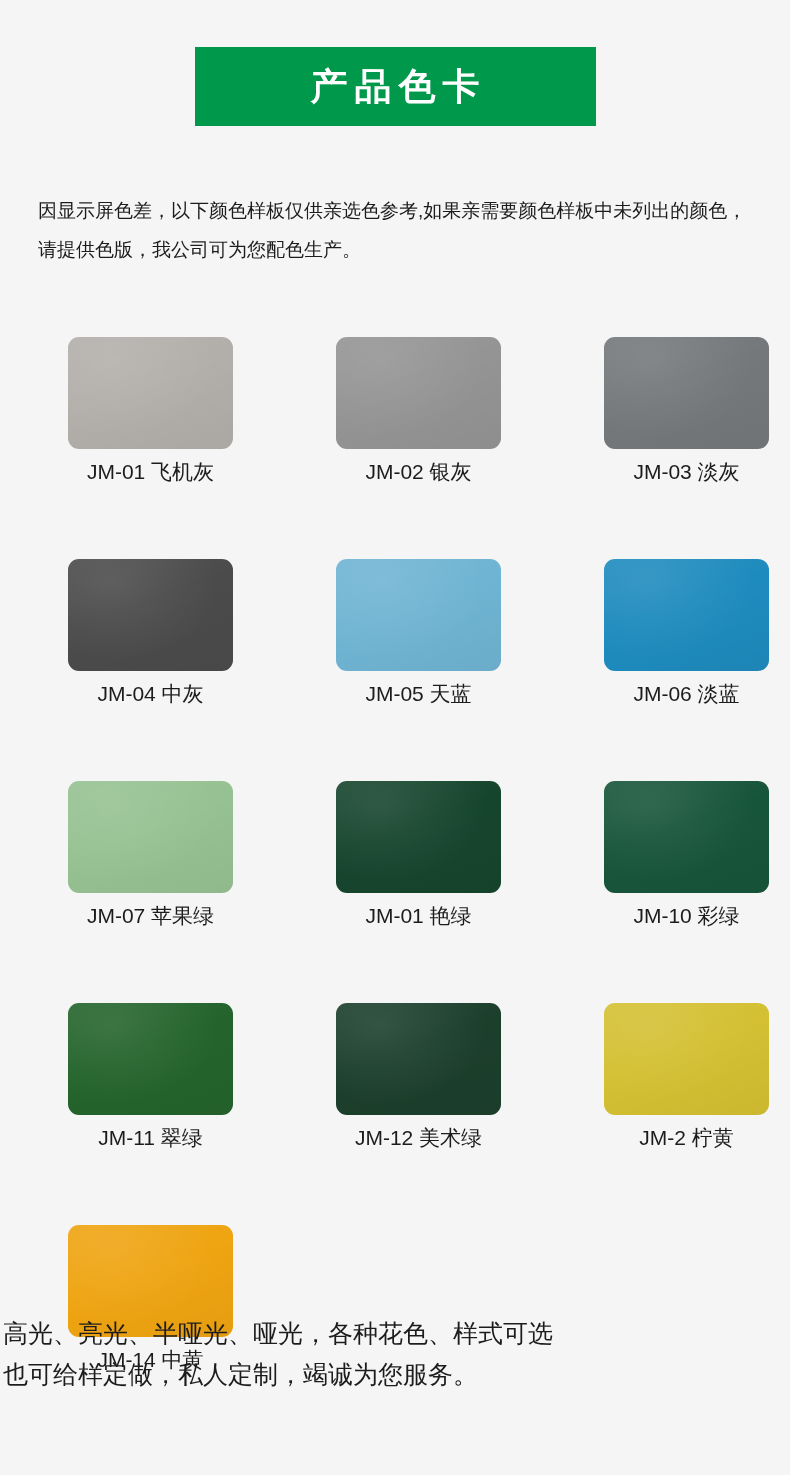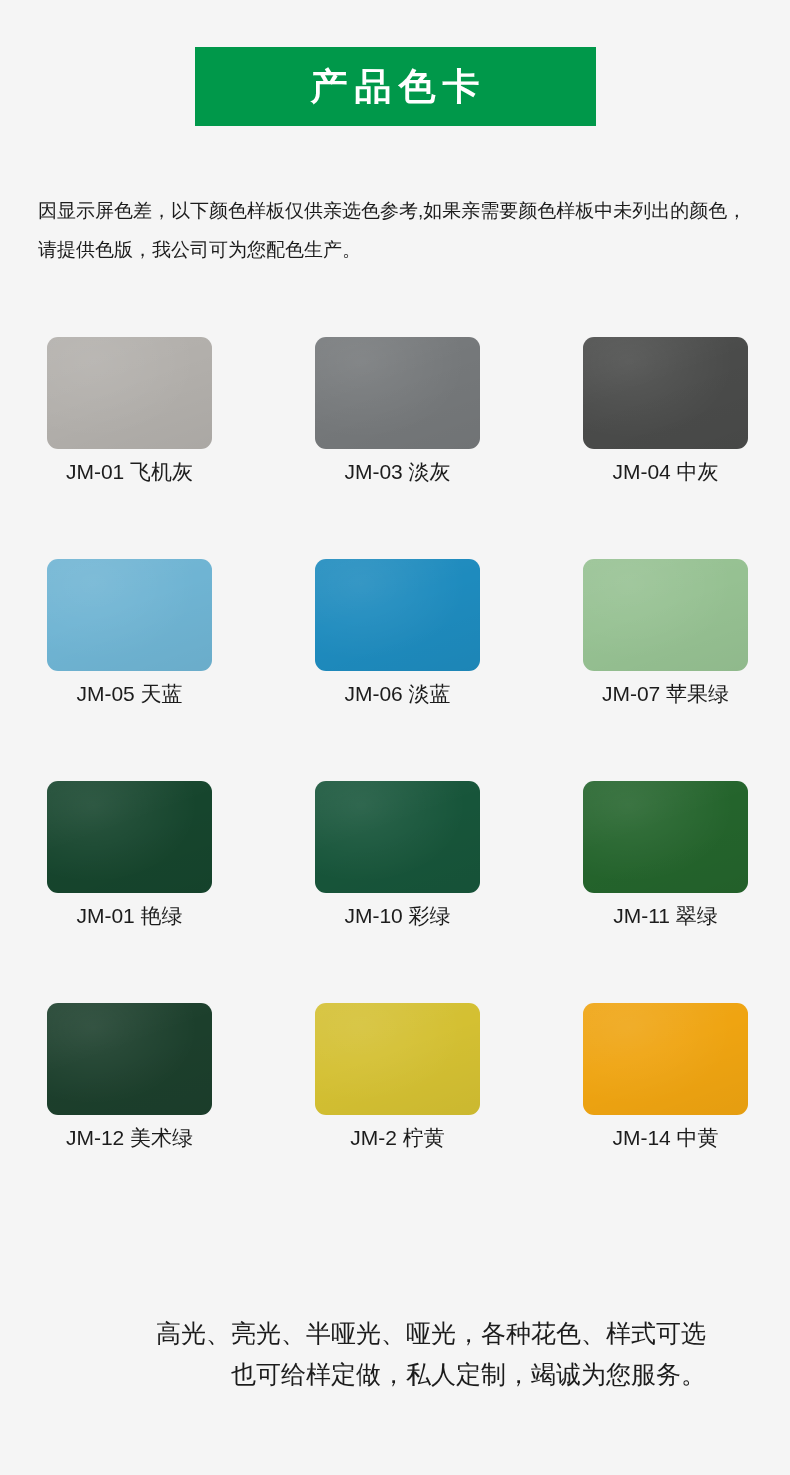--- a/index.html
+++ b/index.html
@@ -65,20 +65,21 @@
     display: grid;
     grid-template-columns: repeat(3, 165px);
     justify-content: space-between;
     row-gap: 74px;
   }
   .swatch-cell {
     width: 165px;
     display: flex;
     flex-direction: column;
     align-items: center;
+    margin-left: 21px;
   }
   .swatch-chip {
     width: 165px;
     height: 112px;
     border-radius: 11px;
     position: relative;
     overflow: hidden;
   }
   .swatch-chip::after {
     
@@ -95,24 +96,24 @@
     font-size: 21px;
     line-height: 26px;
     color: #1c1c1c;
     white-space: nowrap;
     text-align: center;
   }
 
   
   .footer {
     position: absolute;
-    left: 16px;
+    left: 3px;
     top: 1313px;
     width: 690px;
-    text-align: right;
+    text-align: left;
     font-size: 25px;
     line-height: 41px;
     color: #1c1c1c;
   }
   .footer-line { display: block; }
 </style>
 </head>
 <body>
 
 <div class="header-wrap">
@@ -120,20 +121,24 @@
     <span class="header-title">产品色卡</span>
   </div>
 </div>
 
 <p class="intro">因显示屏色差，以下颜色样板仅供亲选色参考,如果亲需要颜色样板中未列出的颜色，请提供色版，我公司可为您配色生产。</p>
 
 <div class="swatch-grid">
     <div class="swatch-cell">
       <div class="swatch-chip" style="background: rgb(178, 175, 171);"></div>
       <div class="swatch-label">JM-01 飞机灰</div>
+    </div>
+    <div class="swatch-cell">
+      <div class="swatch-chip" style="background: rgb(148, 148, 148);"></div>
+      <div class="swatch-label">JM-02 银灰</div>
     </div>
     <div class="swatch-cell">
       <div class="swatch-chip" style="background: rgb(117, 120, 122);"></div>
       <div class="swatch-label">JM-03 淡灰</div>
     </div>
     <div class="swatch-cell">
       <div class="swatch-chip" style="background: rgb(74, 75, 74);"></div>
       <div class="swatch-label">JM-04 中灰</div>
     </div>
     <div class="swatch-cell">

